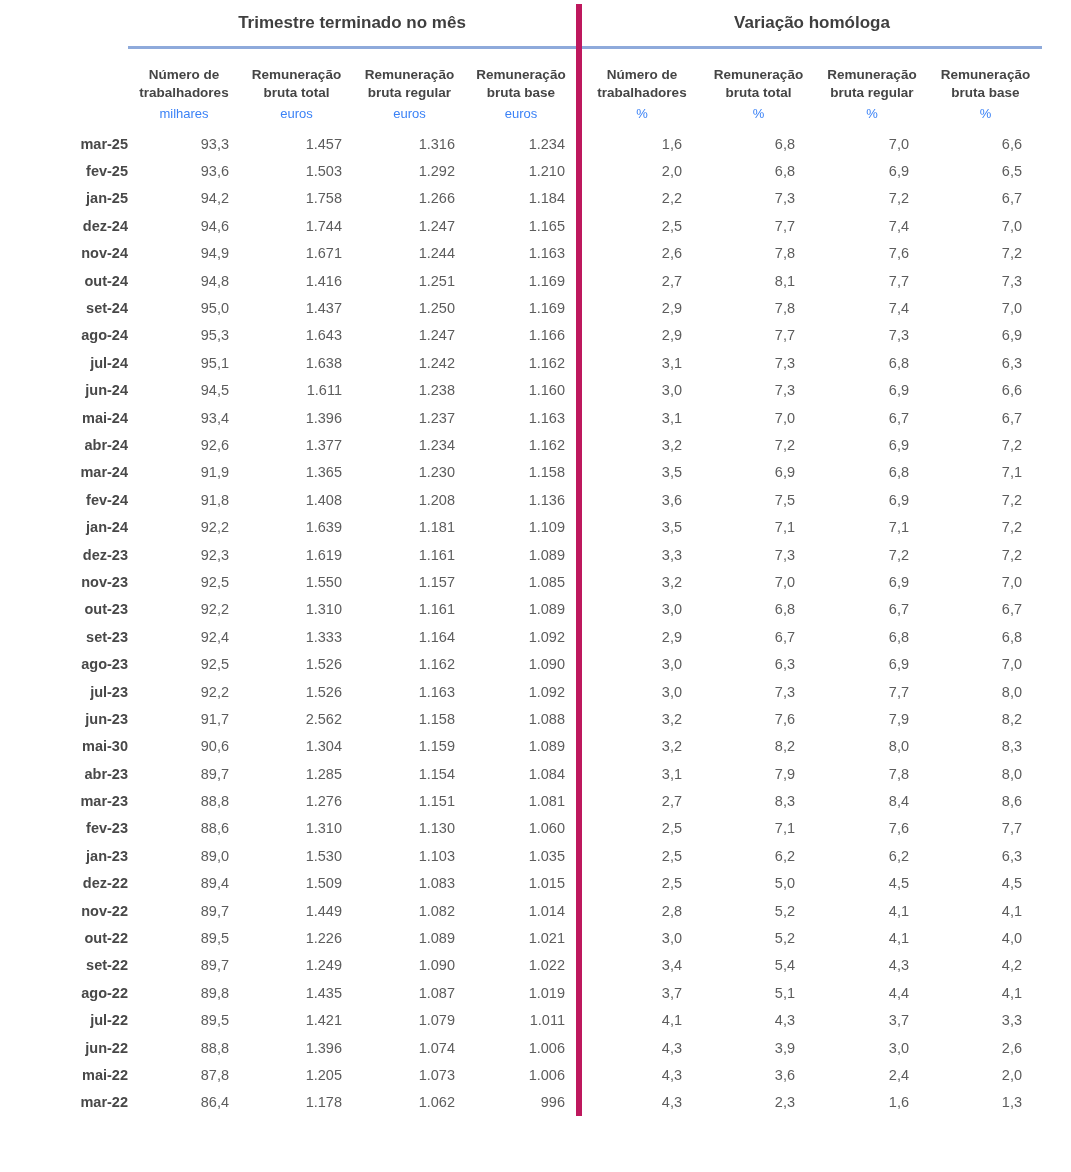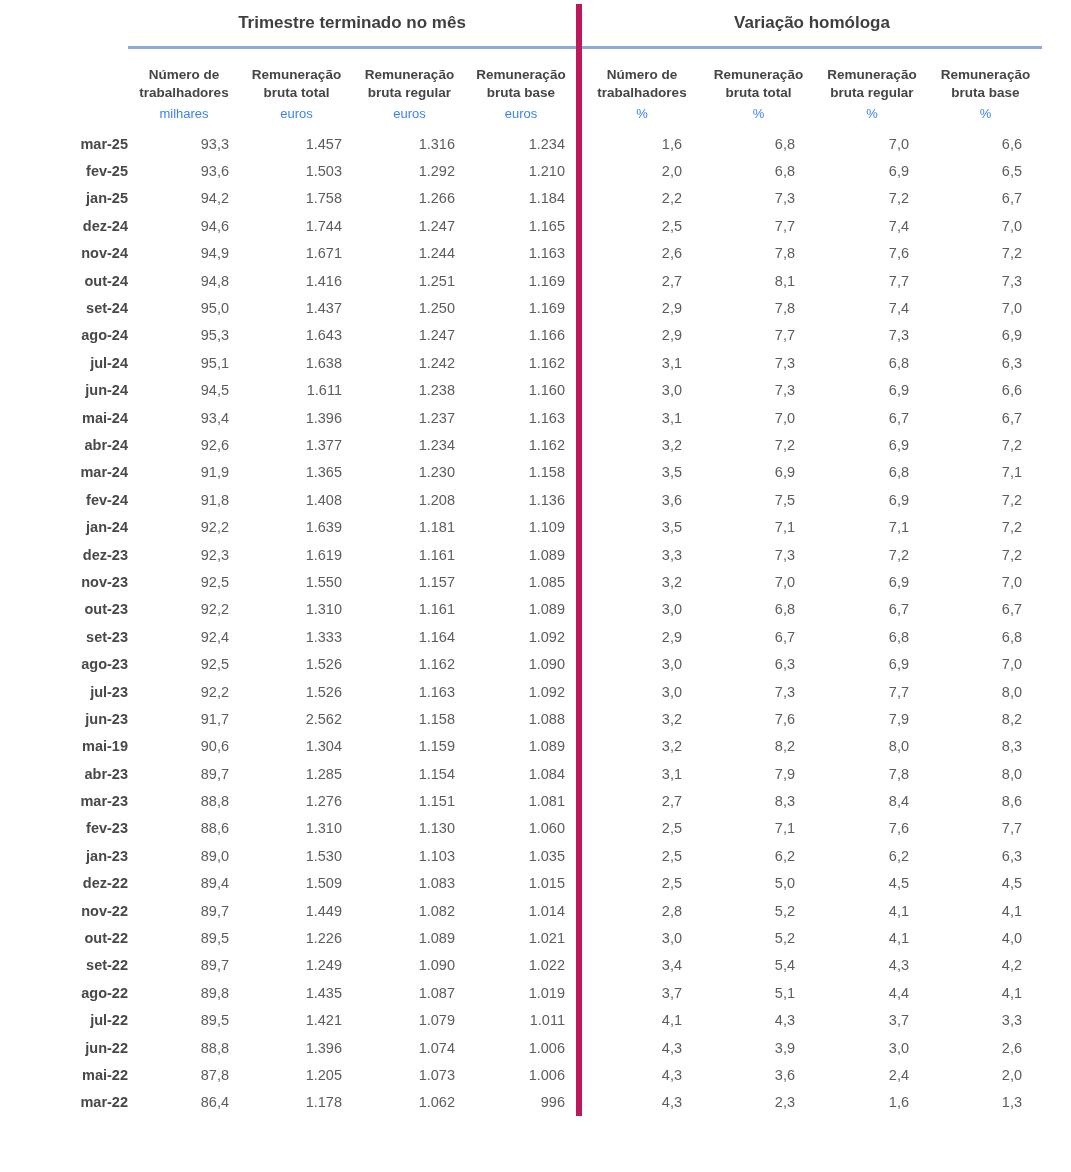--- a/index.html
+++ b/index.html
@@ -357,21 +357,21 @@
           <td class="num left-sec">91,7</td>
           <td class="num left-sec">2.562</td>
           <td class="num left-sec">1.158</td>
           <td class="num left-sec">1.088</td>
           <td class="num right-sec divider">3,2</td>
           <td class="num right-sec">7,6</td>
           <td class="num right-sec">7,9</td>
           <td class="num right-sec">8,2</td>
         </tr>
         <tr>
-          <td class="month">mai-19</td>
+          <td class="month">mai-30</td>
           <td class="num left-sec">90,6</td>
           <td class="num left-sec">1.304</td>
           <td class="num left-sec">1.159</td>
           <td class="num left-sec">1.089</td>
           <td class="num right-sec divider">3,2</td>
           <td class="num right-sec">8,2</td>
           <td class="num right-sec">8,0</td>
           <td class="num right-sec">8,3</td>
         </tr>
         <tr>

